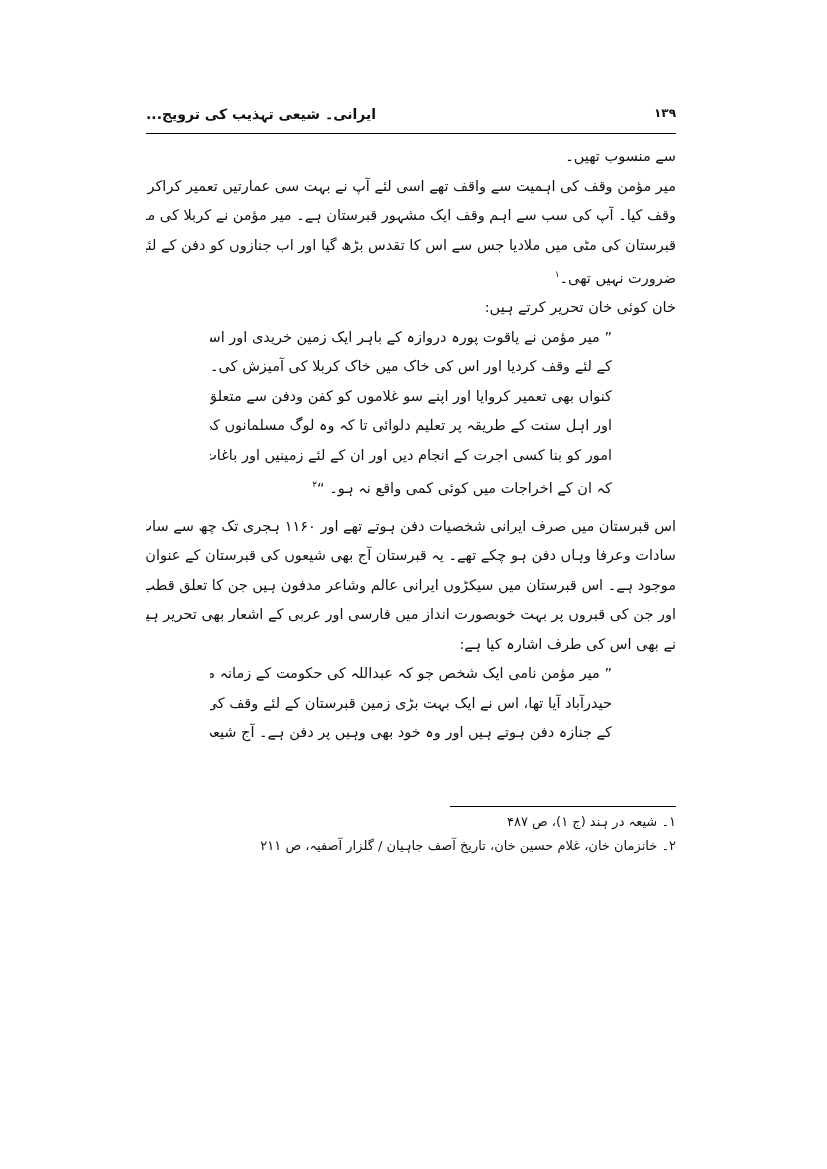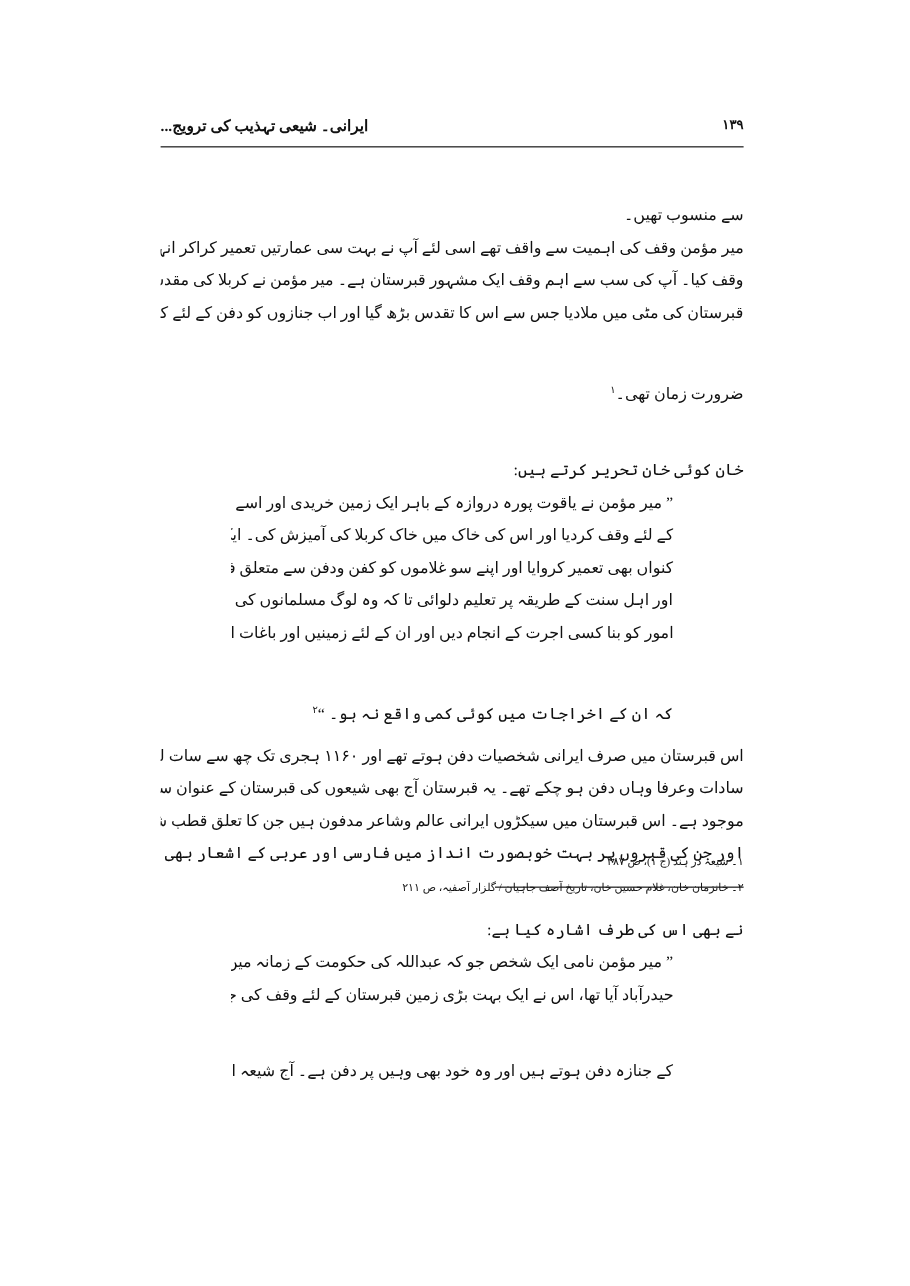--- a/index.html
+++ b/index.html
@@ -1,52 +1,52 @@
 <!DOCTYPE html>
 <html><head>
   <meta charset="utf-8">
   <style>
     html, body { margin: 0; padding: 0; background: #ffffff; }
     body { width: 827px; height: 1169px; position: relative; overflow: hidden;
            font-family: "DejaVu Sans", sans-serif; color: #111; }
-    .page { position: absolute; left: 0; top: 0; width: 827px; height: 865px; font-family: Liberation Serif, serif; }
+    .page { position: absolute; left: 0; top: 0; width: 827px; height: 865px; }
     .header { position: absolute; left: 146px; top: 104px; width: 530px; height: 30px; }
     .header-title { position: absolute; left: 0; top: 2px; font-size: 14px; font-weight: bold; direction: rtl; }
     .header-page { position: absolute; right: 0; top: 2px; font-size: 12px; font-weight: bold; }
     .header-rule { position: absolute; left: 0; right: 0; top: 29px; border-top: 1px solid #000; }
     .body { position: absolute; left: 146px; top: 142px; width: 530px; direction: rtl; text-align: justify;
             font-size: 14.5px; line-height: 29.5px; }
     .line { white-space: nowrap; overflow: hidden; text-align-last: justify; }
-    .line.last { text-align-last: right; margin-top: 40px; }
+    .line.last { text-align-last: right; }
     .quote { padding-right: 64px; padding-left: 64px; }
     .gap { height: 8px; }
     .fn-rule { position: absolute; left: 450px; top: 806px; width: 226px; border-top: 1px solid #000; }
-    .footnotes { position: absolute; left: 146px; top: 772px; width: 530px; direction: rtl;
-                 font-size: 10px; line-height: 24px; }
+    .footnotes { position: absolute; left: 146px; top: 810px; width: 530px; direction: rtl;
+                 font-size: 13px; line-height: 24px; }
     sup { font-size: 9px; }
   </style>
 </head>
 <body>
 
 <div class="page">
   <div class="header">
     <span class="header-title">ایرانی۔ شیعی تہذیب کی ترویج...</span>
     <span class="header-page">۱۳۹</span>
     <div class="header-rule"></div>
   </div>
 
   <div class="body" id="body">
       <div>
         <div class="line last"><span>سے منسوب تھیں۔</span></div>
       </div>
       <div>
         <div class="line"><span>میر مؤمن وقف کی اہمیت سے واقف تھے اسی لئے آپ نے بہت سی عمارتیں تعمیر کراکر انہیں</span></div>
         <div class="line"><span>وقف کیا۔ آپ کی سب سے اہم وقف ایک مشہور قبرستان ہے۔ میر مؤمن نے کربلا کی مقدس مٹی کو اس</span></div>
         <div class="line"><span>قبرستان کی مٹی میں ملادیا جس سے اس کا تقدس بڑھ گیا اور اب جنازوں کو دفن کے لئے کربلا بھیجنے کی</span></div>
-        <div class="line last"><span>ضرورت زمان تھی۔</span><sup>۱</sup></div>
+        <div class="line last"><span>ضرورت نہیں تھی۔</span><sup>۱</sup></div>
       </div>
       <div>
         <div class="line last"><span>خان کوئی خان تحریر کرتے ہیں:</span></div>
       </div>
       <div class="quote">
         <div class="line"><span>” میر مؤمن نے یاقوت پورہ دروازہ کے باہر ایک زمین خریدی اور اسے قبرستان</span></div>
         <div class="line"><span>کے لئے وقف کردیا اور اس کی خاک میں خاک کربلا کی آمیزش کی۔ ایک حمام اور ایک گہرا</span></div>
         <div class="line"><span>کنواں بھی تعمیر کروایا اور اپنے سو غلاموں کو کفن ودفن سے متعلق فقہی احکام کی امامیہ</span></div>
         <div class="line"><span>اور اہل سنت کے طریقہ پر تعلیم دلوائی تا کہ وہ لوگ مسلمانوں کی تدفین سے متعلق تمام</span></div>
         <div class="line"><span>امور کو بنا کسی اجرت کے انجام دیں اور ان کے لئے زمینیں اور باغات اور دکانیں خریدیں تا</span></div>

